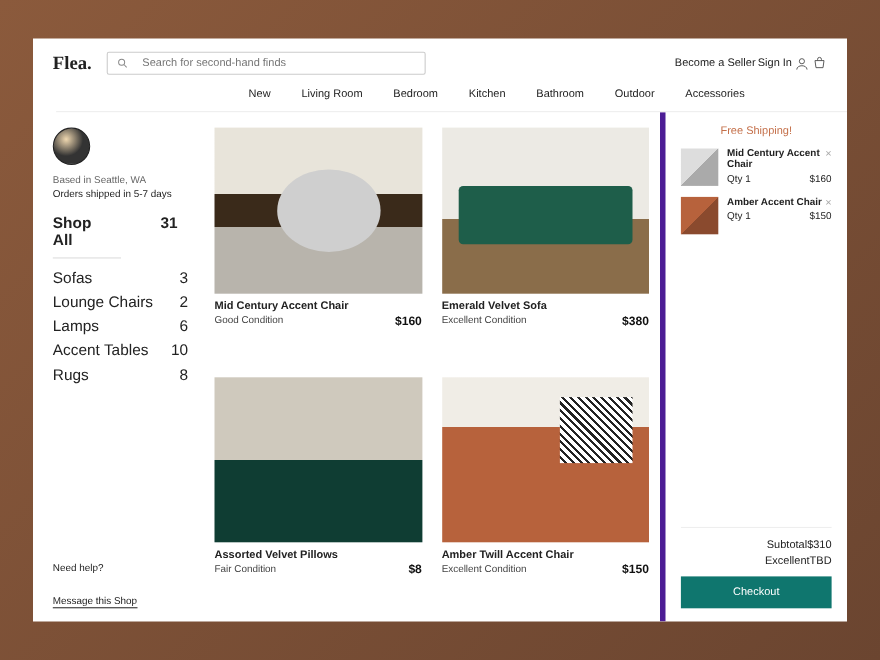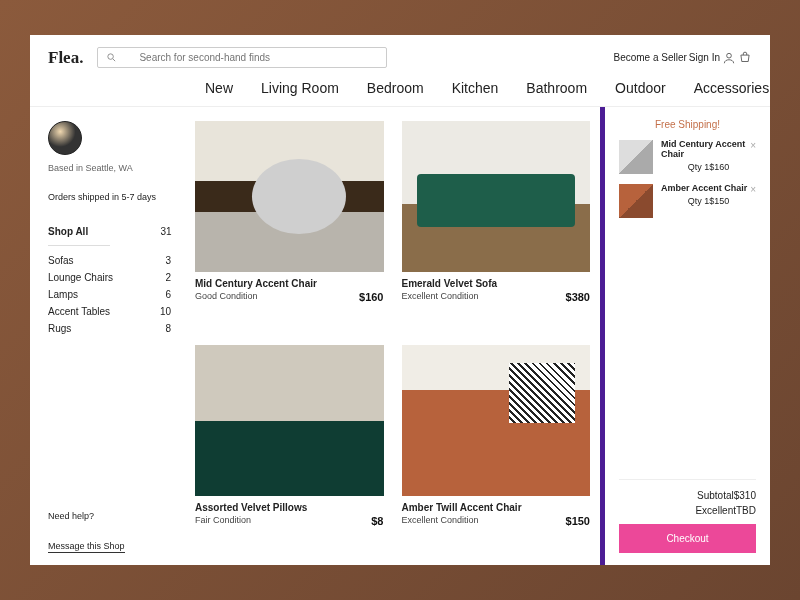--- a/index.html
+++ b/index.html
@@ -27,62 +27,63 @@
     gap: 14px;
   }
   .logo { font-weight: 700; font-size: 17px; font-family: Georgia, serif; }
   .search {
     flex: 0 0 290px;
     display: flex;
     align-items: center;
     border: 1px solid #ccc;
     border-radius: 2px;
     padding: 4px 8px;
-    gap: 22px;
+    gap: 12px;
   }
   .search input {
     border: none; outline: none; font-size: 10px; flex: 1;
     color: #888;
   }
   .search svg { width: 11px; height: 11px; stroke: #888; }
   .spacer { flex: 1; }
   .toplinks { display: flex; align-items: center; gap: 2px; font-size: 10px; }
   .toplinks svg { width: 14px; height: 14px; stroke: #555; fill: none; stroke-width: 1.5; }
   .navrow {
     display: flex;
     gap: 28px;
     padding: 6px 0 10px;
-    font-size: 14px;
+    font-size: 10px;
     border-bottom: 1px solid #eee;
     padding-left: 175px;
+    margin-left: 21px;
   }
   .content {
     display: flex;
     flex: 1;
     overflow: hidden;
   }
   .sidebar {
     width: 155px;
     padding: 14px 14px 12px 18px;
     display: flex;
     flex-direction: column;
     font-size: 10px;
   }
   .avatar {
     width: 34px; height: 34px; border-radius: 50%;
     background: radial-gradient(circle at 35% 30%, #f0d8b0 0%, #333 50%);
     border: 1px solid #222;
     margin-bottom: 8px;
   }
   .shopname { font-family: Georgia, serif; font-style: italic; font-size: 15px; margin-bottom: 4px; }
-  .shoploc { color: #666; font-size: 9px; margin-bottom: 19px; }
-  .shopship { font-size: 9px; margin-bottom: 21px; }
-  .catrow { display: flex; justify-content: space-between; padding: 3px 0; font-size: 10px; }
+  .shoploc { color: #666; font-size: 9px; margin-bottom: 3px; }
+  .shopship { font-size: 9px; margin-bottom: 10px; }
+  .catrow { display: flex; justify-content: space-between; padding: 3px 0; font-size: 14px; }
   .catrow.shopall { font-weight: 600; border-bottom: 1px solid #ddd; padding-bottom: 8px; margin-bottom: 6px; width: 50%; }
-  .catrow.shopall .catcount { font-weight: 400; position: relative; left: 62px; }
+  .catrow.shopall .catcount { font-weight: 700; position: relative; left: 52px; }
   .sidebottom { margin-top: auto; font-size: 9px; }
   .msgshop { border-bottom: 1px solid #333; padding-bottom: 1px; display: inline-block; margin-top: 20px; }
   .grid {
     flex: 1;
     padding: 14px 10px;
     display: grid;
     grid-template-columns: 1fr 1fr;
     grid-template-rows: auto auto;
     gap: 18px 18px;
     overflow: hidden;
@@ -108,25 +109,25 @@
     flex-direction: column;
     font-size: 10px;
   }
   .freeship { color: #c4704a; text-align: center; font-size: 10px; margin-bottom: 10px; }
   .cartitem { display: flex; gap: 8px; margin-bottom: 10px; position: relative; }
   .cartthumb { width: 34px; height: 34px; background: #ccc; flex-shrink:0; }
   .ct1 { background: linear-gradient(135deg,#ddd 50%,#aaa 50%); }
   .ct2 { background: linear-gradient(135deg,#b7623c 50%,#8a4a2e 50%); }
   .cartinfo { flex: 1; display:flex; flex-direction:column; gap:2px; font-size: 9px; }
   .cartname { font-weight: 600; line-height: 1.1; }
-  .cartline2 { display:flex; justify-content: center; }
+  .cartline2 { display:flex; justify-content: space-between; }
   .closex { position:absolute; right:0; top:0; font-size: 10px; color:#aaa; cursor:pointer; }
   .cartbottom { margin-top: auto; border-top: 1px solid #eee; padding-top: 10px; }
   .sumrow { display:flex; justify-content: flex-end; font-size: 10px; margin-bottom: 4px; }
-  .checkout { background:#ec4899; color:#fff; text-align:center; padding: 9px 0; margin-top: 8px; font-size: 10px; cursor:pointer; }
+  .checkout { background:#0f766e; color:#fff; text-align:center; padding: 9px 0; margin-top: 8px; font-size: 10px; cursor:pointer; }
 </style>
 </head>
 <body>
 
 <div class="window">
   <div class="topbar">
     <div class="logo">Flea.</div>
     <div class="search">
       <svg viewBox="0 0 24 24" fill="none" stroke-width="2">
           <circle cx="10" cy="10" r="6"></circle>

